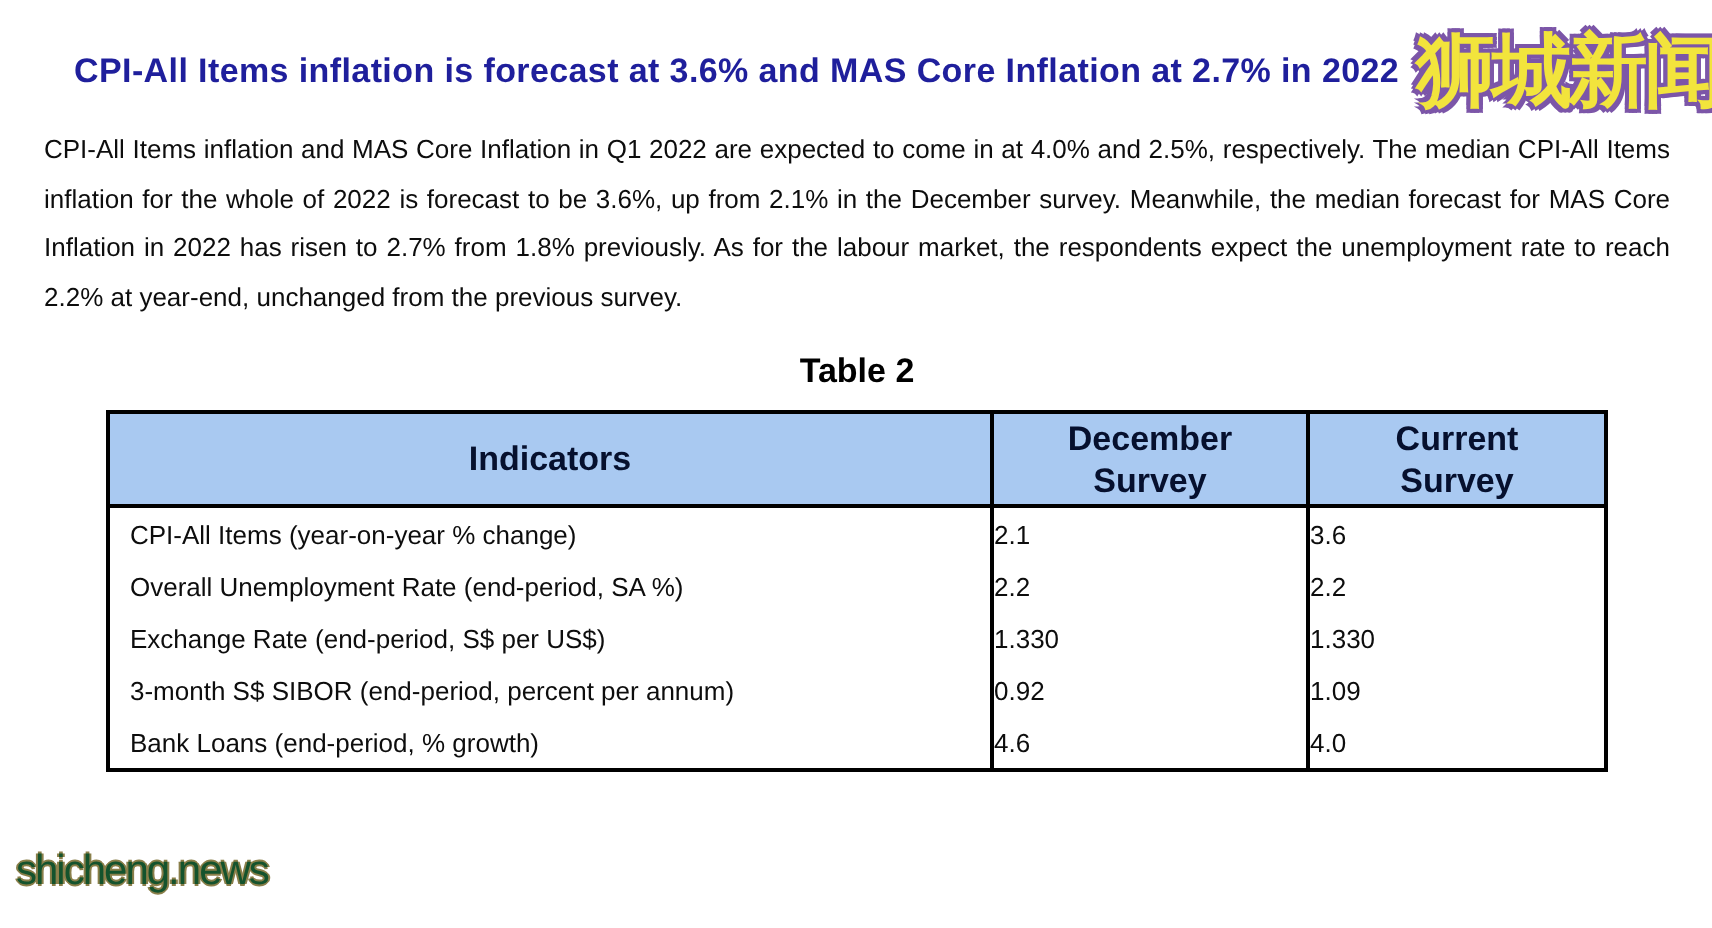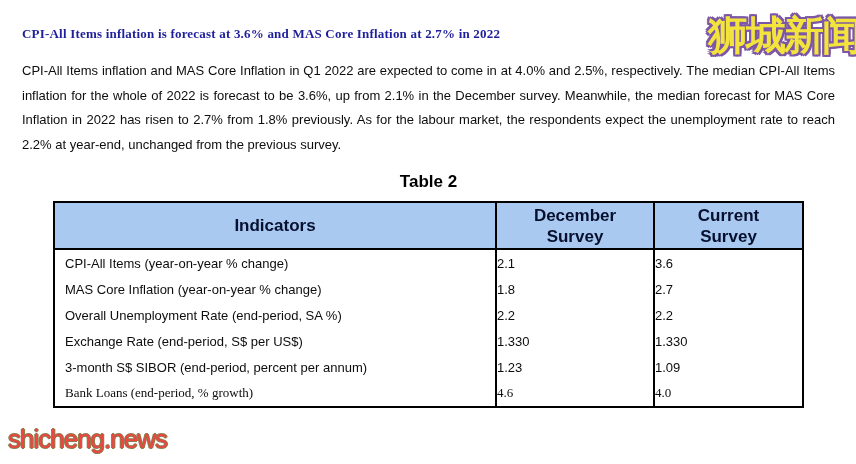--- a/index.html
+++ b/index.html
@@ -7,27 +7,26 @@
     width: 856px; height: 464px;
     background: #ffffff;
     font-family: "Liberation Sans", sans-serif;
     position: relative;
     overflow: hidden;
     color: #0d0d0d;
   }
   .doc { padding: 26px 21px 0 22px; position: relative; }
 
   .headline {
-    font-size: 13px;
+    font-size: 17px;
     font-weight: bold;
     color: #1F1F9C;
-    margin: 0 0 17px 0;
+    margin: 0 0 17px 15px;
     letter-spacing: 0.2px;
     white-space: nowrap;
-    font-family: Liberation Serif, serif;
   }
 
   .body-text {
     font-size: 13px;
     line-height: 24.5px;
     text-align: justify;
     margin: 0;
     color: #0d0d0d;
   }
 
@@ -68,43 +67,43 @@
     border-top: none;
     border-bottom: none;
     height: 26px;
     font-size: 13px;
     padding: 0;
     vertical-align: middle;
   }
   table.data-table { border: 2px solid #000; }
   table.data-table td.ind { text-align: left; padding-left: 10px; }
   table.data-table td.val { }
-  table.data-table tbody tr:last-child td { border-bottom: 2px solid #000; font-family: Liberation Serif, serif; }
+  table.data-table tbody tr:last-child td { border-bottom: 2px solid #000; }
 
   .hdr-line { display: block; }
 
   .wm-cn {
     position: absolute;
     top: 8px; right: -4px;
     font-size: 40px;
     font-weight: bold;
     color: #F2E43C;
     letter-spacing: -2px;
     text-shadow:
       -2px 0 #7C56A8, 2px 0 #7C56A8, 0 -2px #7C56A8, 0 2px #7C56A8,
       -2px -2px #7C56A8, 2px 2px #7C56A8, -2px 2px #7C56A8, 2px -2px #7C56A8;
     z-index: 5;
     white-space: nowrap;
   }
   .wm-en {
     position: absolute;
     left: 8px; top: 424px;
-    font-size: 26px;
+    font-size: 21px;
     font-weight: normal;
-    color: #ef4444;
+    color: #14532d;
     letter-spacing: -1px;
     text-shadow:
       -1px 0 #8a7f4a, 1px 0 #8a7f4a, 0 -1px #8a7f4a, 0 1px #8a7f4a;
     z-index: 5;
     white-space: nowrap;
   }
 </style>
 </head>
 <body>
 
@@ -137,37 +136,32 @@
         </th>
       </tr>
     </thead>
     <tbody>
       <tr>
         <td class="ind">CPI-All Items (year-on-year % change)</td>
         <td class="val">2.1</td>
         <td class="val">3.6</td>
       </tr>
       <tr>
-        <td class="ind">MAS Core Inflation (year-on-year % change)</td>
-        <td class="val">1.8</td>
-        <td class="val">2.7</td>
-      </tr>
-      <tr>
         <td class="ind">Overall Unemployment Rate (end-period, SA %)</td>
         <td class="val">2.2</td>
         <td class="val">2.2</td>
       </tr>
       <tr>
         <td class="ind">Exchange Rate (end-period, S$ per US$)</td>
         <td class="val">1.330</td>
         <td class="val">1.330</td>
       </tr>
       <tr>
         <td class="ind">3-month S$ SIBOR (end-period, percent per annum)</td>
-        <td class="val">1.23</td>
+        <td class="val">0.92</td>
         <td class="val">1.09</td>
       </tr>
       <tr>
         <td class="ind">Bank Loans (end-period, % growth)</td>
         <td class="val">4.6</td>
         <td class="val">4.0</td>
       </tr>
     </tbody>
   </table>
 

